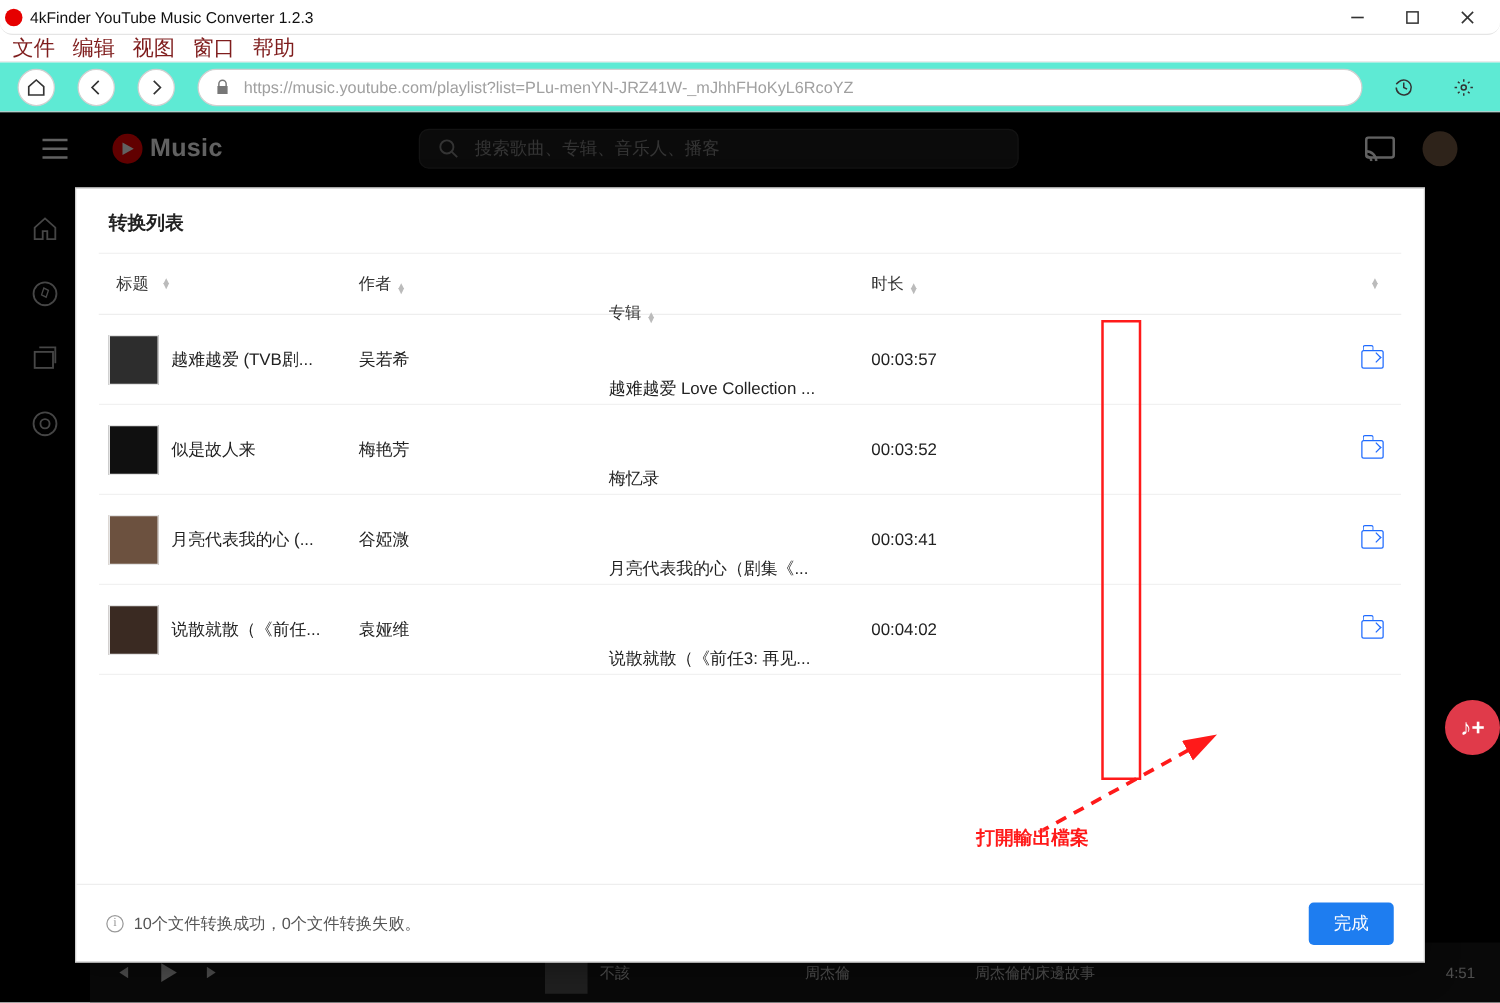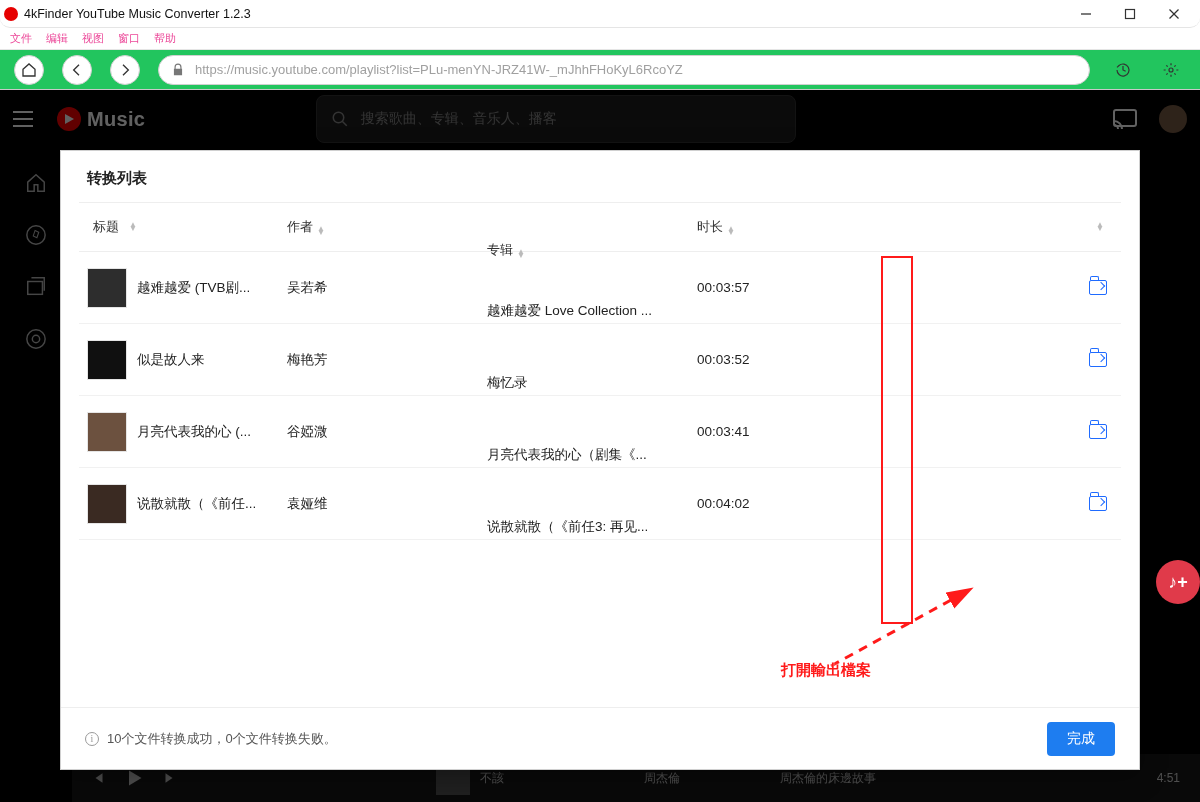--- a/index.html
+++ b/index.html
@@ -7,43 +7,43 @@
 
   
   .titlebar { height: 28px; display: flex; align-items: center; padding: 0 4px; border-bottom: 1px solid #e5e5e5; background: #fff; border-radius: 10px; }
   .titlebar .app-icon { width: 14px; height: 14px; border-radius: 50%; background: #e60000; margin-right: 6px; }
   .titlebar .title { font-size: 12.5px; color: #111; flex: 0 0 auto; }
   .titlebar .spacer { flex: 1; }
   .winbtn { width: 44px; height: 28px; display: flex; align-items: center; justify-content: center; color: #333; }
   .winbtn svg { width: 12px; height: 12px; }
 
   
-  .menubar { height: 22px; display: flex; align-items: center; gap: 14px; padding: 0 10px; font-size: 11px; color: #ec4899; background: #fff; border-bottom: 1px solid #e5e5e5; }
+  .menubar { height: 22px; display: flex; align-items: center; gap: 14px; padding: 0 10px; font-size: 17px; color: #7f1d1d; background: #fff; border-bottom: 1px solid #e5e5e5; }
   .menubar span { cursor: default; }
 
   
-  .browsertb { height: 40px; background: #22c55e; border-bottom: 1px solid #c9c9c9; display: flex; align-items: center; gap: 18px; padding: 0 14px; }
+  .browsertb { height: 40px; background: #5eead4; border-bottom: 1px solid #c9c9c9; display: flex; align-items: center; gap: 18px; padding: 0 14px; }
   .tb-btn { width: 30px; height: 30px; border: 1px solid #d0d0d0; border-radius: 50%; display: flex; align-items: center; justify-content: center; background: #fff; }
   .tb-btn svg { width: 16px; height: 16px; stroke: #333; fill: none; stroke-width: 2; }
   .urlbox { flex: 1; height: 30px; border: 1px solid #d0d0d0; border-radius: 15px; display: flex; align-items: center; padding: 0 12px; color: #a0a0a0; font-size: 13px; background: #fff; gap: 10px; }
   .urlbox svg { width: 14px; height: 14px; fill: #777; flex: 0 0 auto; }
   .tb-right { display: flex; align-items: center; gap: 18px; }
 
   
   .content-rel { position: relative; height: calc(802px - 28px - 22px - 40px); background: #000; }
 
   .dim-overlay { position: absolute; inset: 0; background: rgba(0,0,0,0.62); z-index: 5; pointer-events: none; }
 
-  .ytm-topbar { height: 58px; display: flex; align-items: center; padding: 0 13px; gap: 24px; color: #fff; }
+  .ytm-topbar { height: 58px; display: flex; align-items: center; padding: 0 34px; gap: 36px; color: #fff; }
   .ytm-burger { width: 20px; height: 16px; display: flex; flex-direction: column; justify-content: space-between; }
   .ytm-burger span { height: 2px; background: #fff; }
   .ytm-logo { display: flex; align-items: center; gap: 6px; font-size: 20px; font-weight: 700; letter-spacing: .3px; }
   .ytm-logo .circle { width: 24px; height: 24px; border-radius: 50%; background: #ff0000; display:flex; align-items:center; justify-content:center; }
   .ytm-logo .circle span { width: 0; height: 0; border-left: 9px solid #fff; border-top: 5px solid transparent; border-bottom: 5px solid transparent; }
-  .ytm-search { flex: 0 0 480px; margin: 0 auto; height: 48px; background: #1f1f1f; border: 1px solid #333; border-radius: 8px; display: flex; align-items: center; padding: 0 14px; gap: 12px; color: #888; font-size: 14px; }
+  .ytm-search { flex: 0 0 480px; margin: 0 auto; height: 32px; background: #1f1f1f; border: 1px solid #333; border-radius: 8px; display: flex; align-items: center; padding: 0 14px; gap: 12px; color: #888; font-size: 14px; }
   .ytm-right { margin-left: auto; display: flex; align-items: center; gap: 22px; }
   .ytm-right .avatar { width: 28px; height: 28px; border-radius: 50%; background: #7a5c46; }
 
   .ytm-body { display: flex; height: calc(100% - 58px); }
   .ytm-side { width: 72px; display: flex; flex-direction: column; align-items: center; gap: 30px; padding-top: 24px; }
   .ytm-left-list { width: 180px; color: #ddd; font-size: 13px; display:flex; flex-direction:column; gap:8px; padding-top:260px;}
   .yt-left-item { padding:4px 10px; }
   .yt-left-item .sub { font-size:11px; color:#888; }
 
   .ytm-player { position:absolute; left:72px; right:0; bottom:0; height:48px; background:#1a1a1a; display:flex; align-items:center; color:#ccc; font-size:12px; padding:0 20px; gap:40px;}

